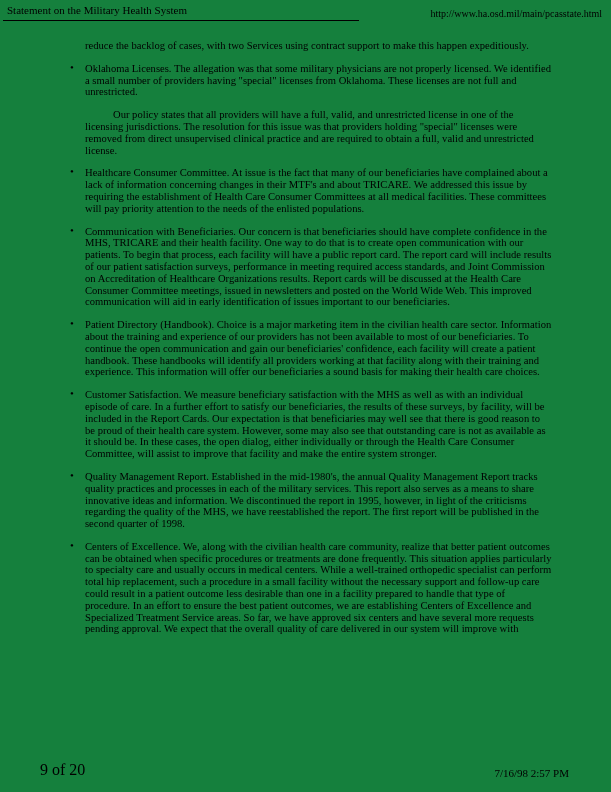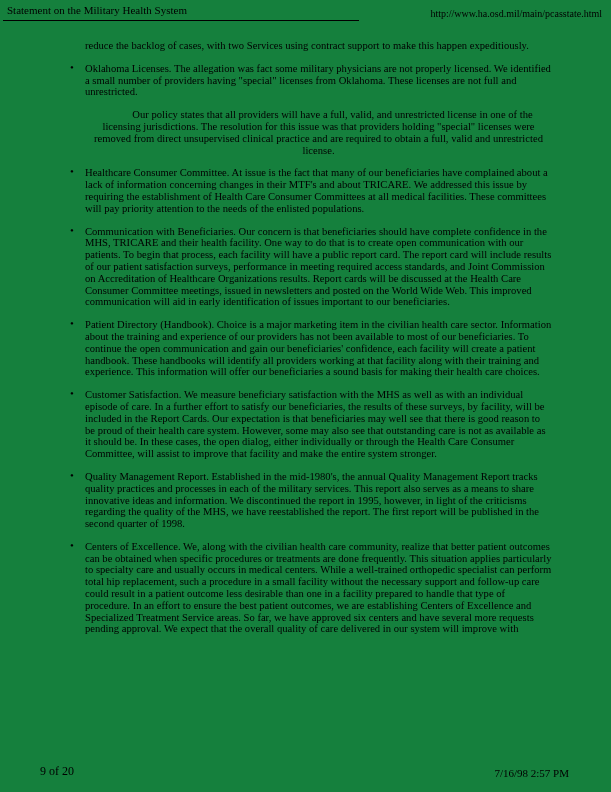--- a/index.html
+++ b/index.html
@@ -52,28 +52,27 @@
     position: relative;
   }
   .bullet-marker {
     position: absolute;
     left: -15px;
     top: -1px;
     font-size: 11px;
   }
   .indent-para {
     text-indent: 28px;
-    text-align: center;
   }
   
   .footer-left {
     position: absolute;
     left: 40px;
     bottom: 13px;
-    font-size: 12px;
+    font-size: 16px;
   }
   .footer-right {
     position: absolute;
     right: 42px;
     bottom: 13px;
     font-size: 11px;
     margin-left: 28px;
   }
 </style>
 </head>
@@ -87,21 +86,21 @@
   <div class="header-url">http://www.ha.osd.mil/main/pcasstate.html</div>
 
   <div class="content">
 
     <p class="block">
       <span>reduce the backlog of cases, with two Services using contract support to make this happen expeditiously.</span>
     </p>
 
     <div class="block bullet-block">
       <span class="bullet-marker">•</span>
-      <span>Oklahoma Licenses. The allegation was fact some military physicians are not properly licensed. We identified a small number of providers having "special" licenses from Oklahoma. These licenses are not full and unrestricted.</span>
+      <span>Oklahoma Licenses. The allegation was that some military physicians are not properly licensed. We identified a small number of providers having "special" licenses from Oklahoma. These licenses are not full and unrestricted.</span>
     </div>
 
     <p class="block indent-para">
       <span>Our policy states that all providers will have a full, valid, and unrestricted license in one of the licensing jurisdictions. The resolution for this issue was that providers holding "special" licenses were removed from direct unsupervised clinical practice and are required to obtain a full, valid and unrestricted license.</span>
     </p>
 
     <div class="block bullet-block">
       <span class="bullet-marker">•</span>
       <span>Healthcare Consumer Committee. At issue is the fact that many of our beneficiaries have complained about a lack of information concerning changes in their MTF's and about TRICARE. We addressed this issue by requiring the establishment of Health Care Consumer Committees at all medical facilities. These committees will pay priority attention to the needs of the enlisted populations.</span>
     </div>

